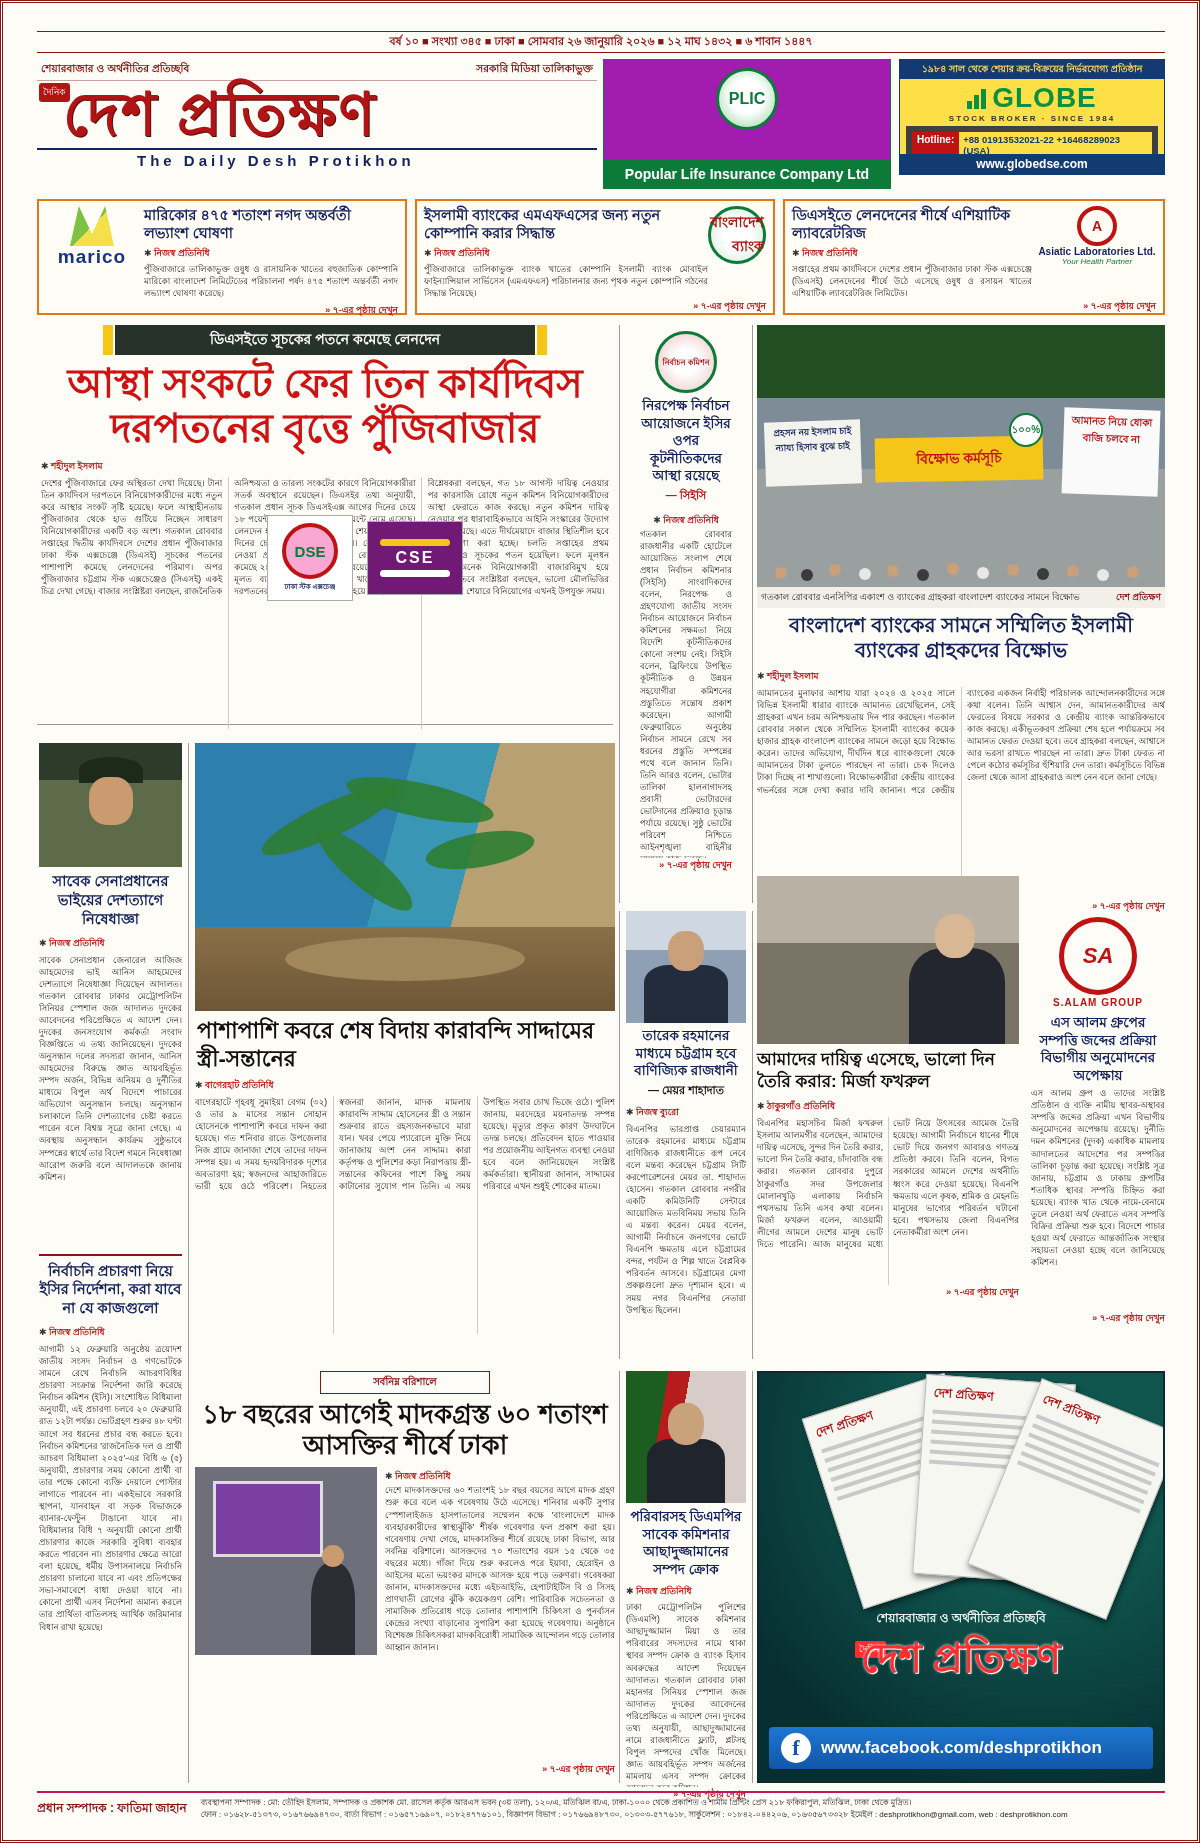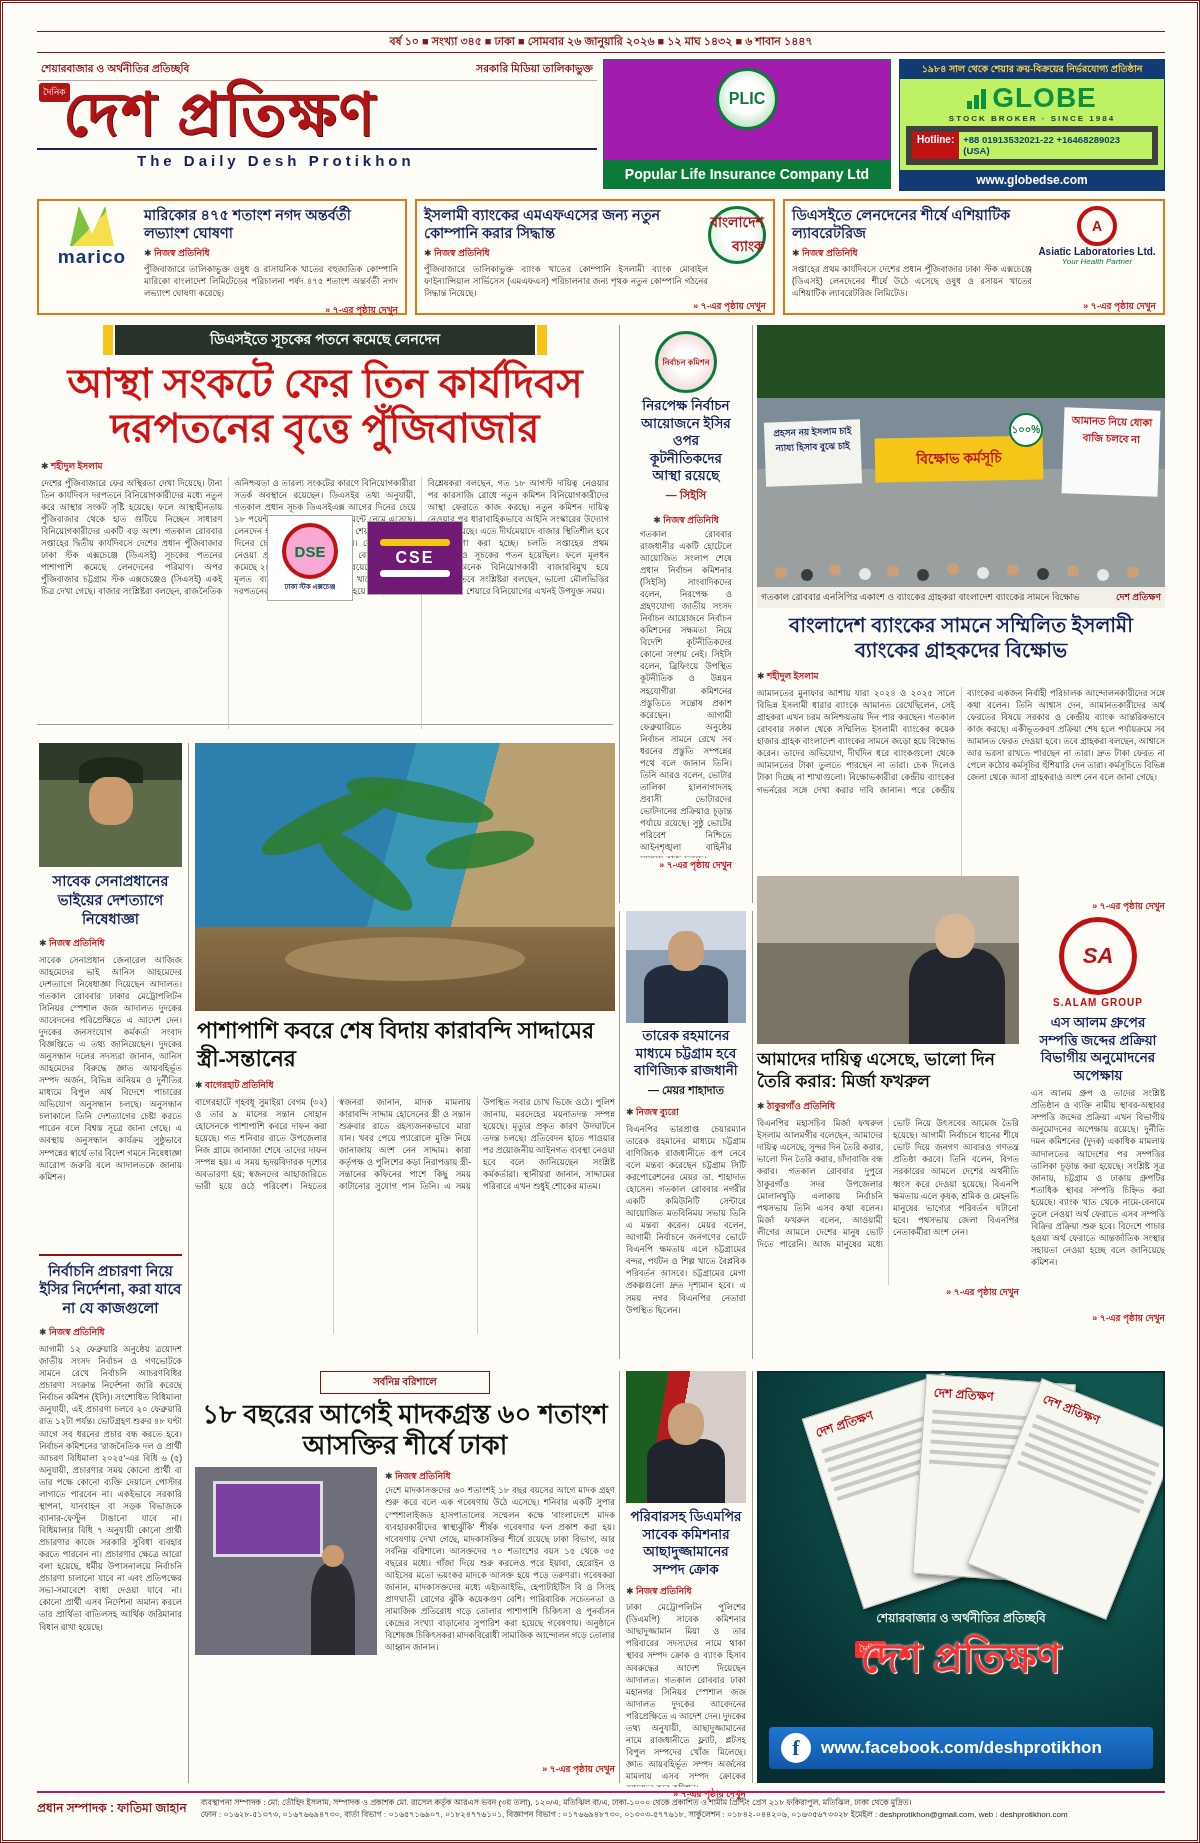--- a/index.html
+++ b/index.html
@@ -33,21 +33,21 @@
 
   
   .plic { top:56px; left:600px; width:288px; height:130px; border:1.5px solid #0c7a38; background:#a21caf; text-align:center; }
   .plic-medal { width:62px; height:62px; margin:8px auto 2px; border:3px solid #0c7a38; border-radius:50%;
                 background:radial-gradient(circle at 50% 45%, #ffffff 40%, #bfe6c8 75%);
                 display:flex; align-items:center; justify-content:center; color:#0c7a38; font-weight:bold; font-size:16px; }
   .plic-bar { position:absolute; bottom:0; left:0; right:0; background:#0c7a38; color:#fff; font-size:14px;
               font-weight:bold; padding:6px 2px; }
 
   
-  .globe { top:56px; left:896px; width:266px; height:132px; border:1.5px solid #123b73; background:#bef264; }
+  .globe { top:56px; left:896px; width:266px; height:116px; border:1.5px solid #123b73; background:#fde047; }
   .globe-tag { background:#123b73; color:#ffd84d; font-size:9.5px; font-weight:bold; text-align:center; padding:3px 4px; line-height:1.35; }
   .globe-brand { display:flex; align-items:center; justify-content:center; gap:6px; padding:3px 0 0; }
   .globe-bars { display:flex; align-items:flex-end; gap:2px; height:22px; }
   .globe-bars i { width:5px; background:#0d8f3f; display:block; }
   .globe-name { color:#0d8f3f; font-size:28px; font-weight:bold; letter-spacing:1px; }
   .globe-sub { text-align:center; color:#333; font-size:8px; letter-spacing:2px; font-weight:bold; }
   .globe-hot { display:flex; margin:3px 6px 12px; border:6px solid #404040; font-size:10px;justify-content:flex-end; }
   .globe-hot b { background:#c01212; color:#fff; padding:2px 5px; }
   .globe-hot span { padding:2px 4px; color:#123b73; font-weight:bold; font-size:9.5px; line-height:1.2; }
   .globe-web { position:absolute; bottom:0; left:0; right:0; background:#123b73; color:#fff;

